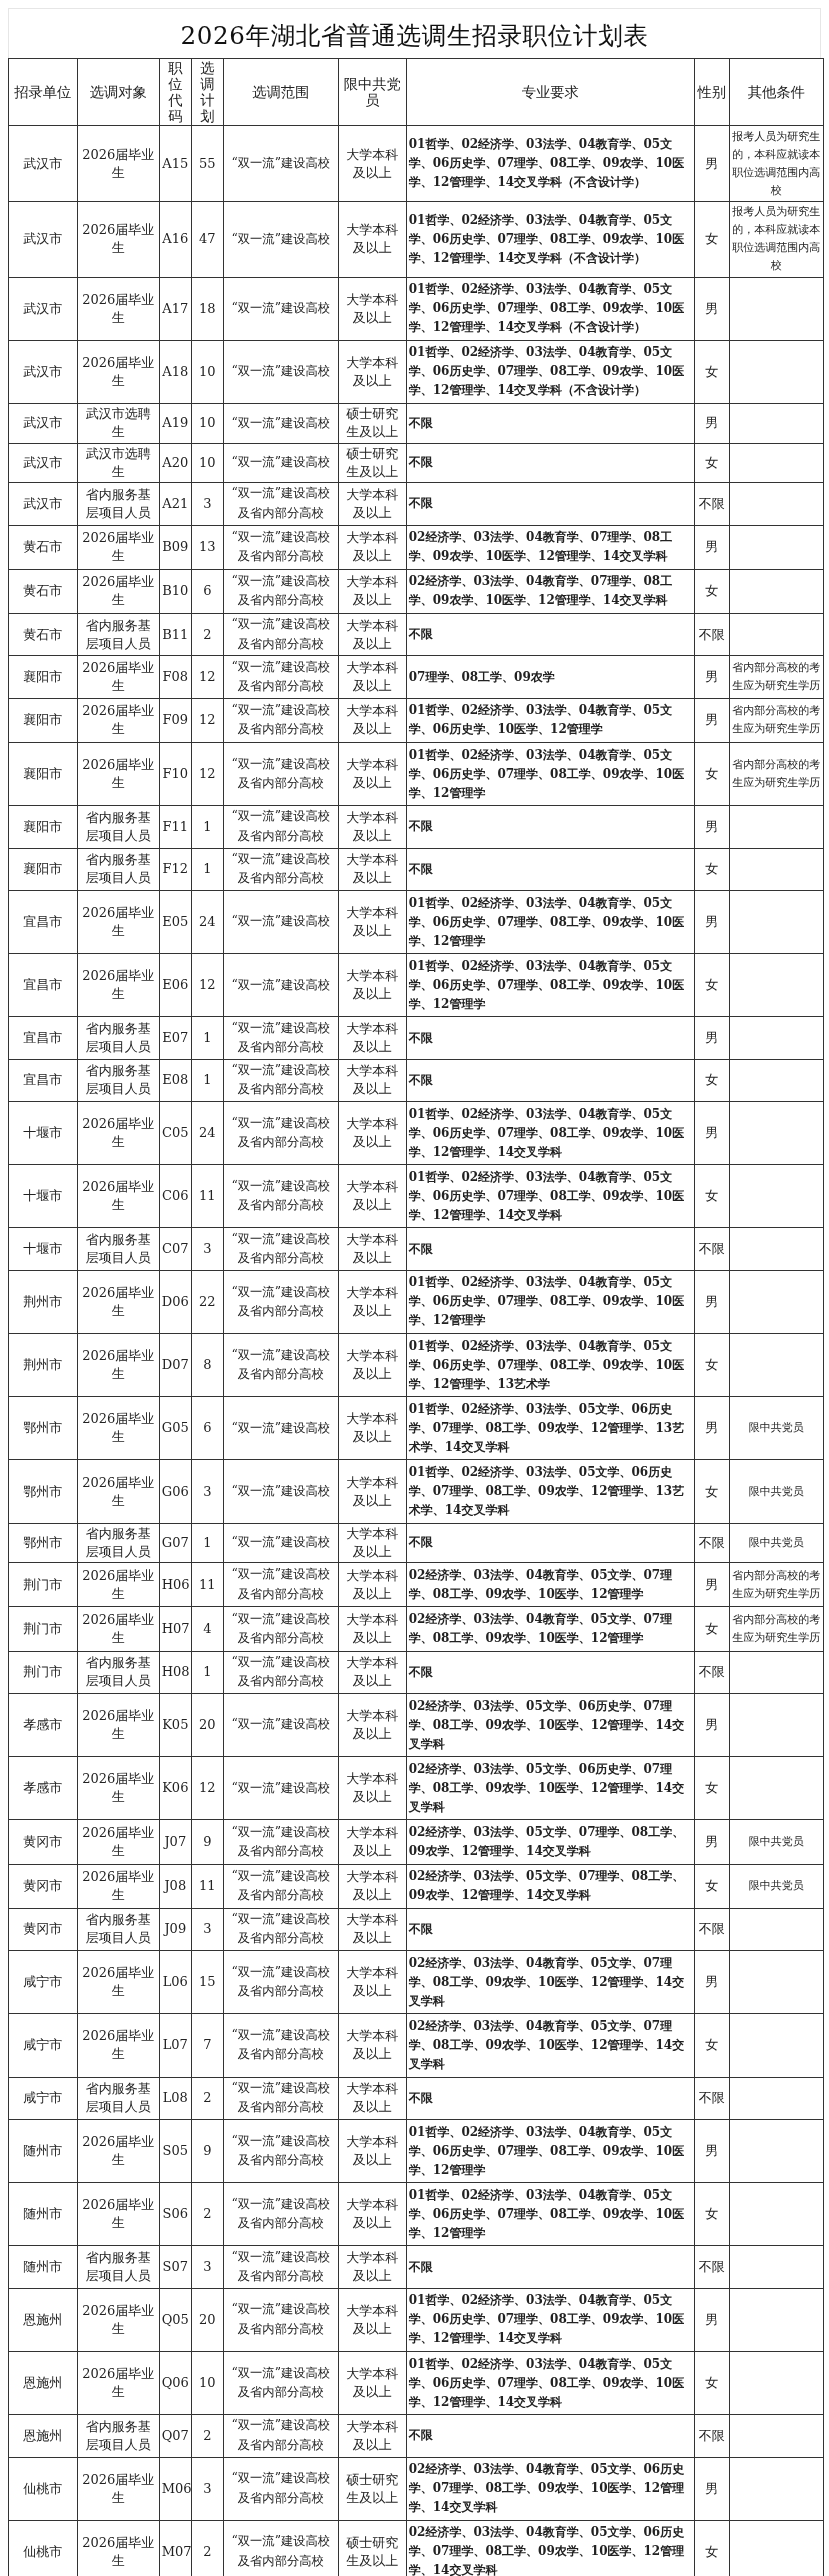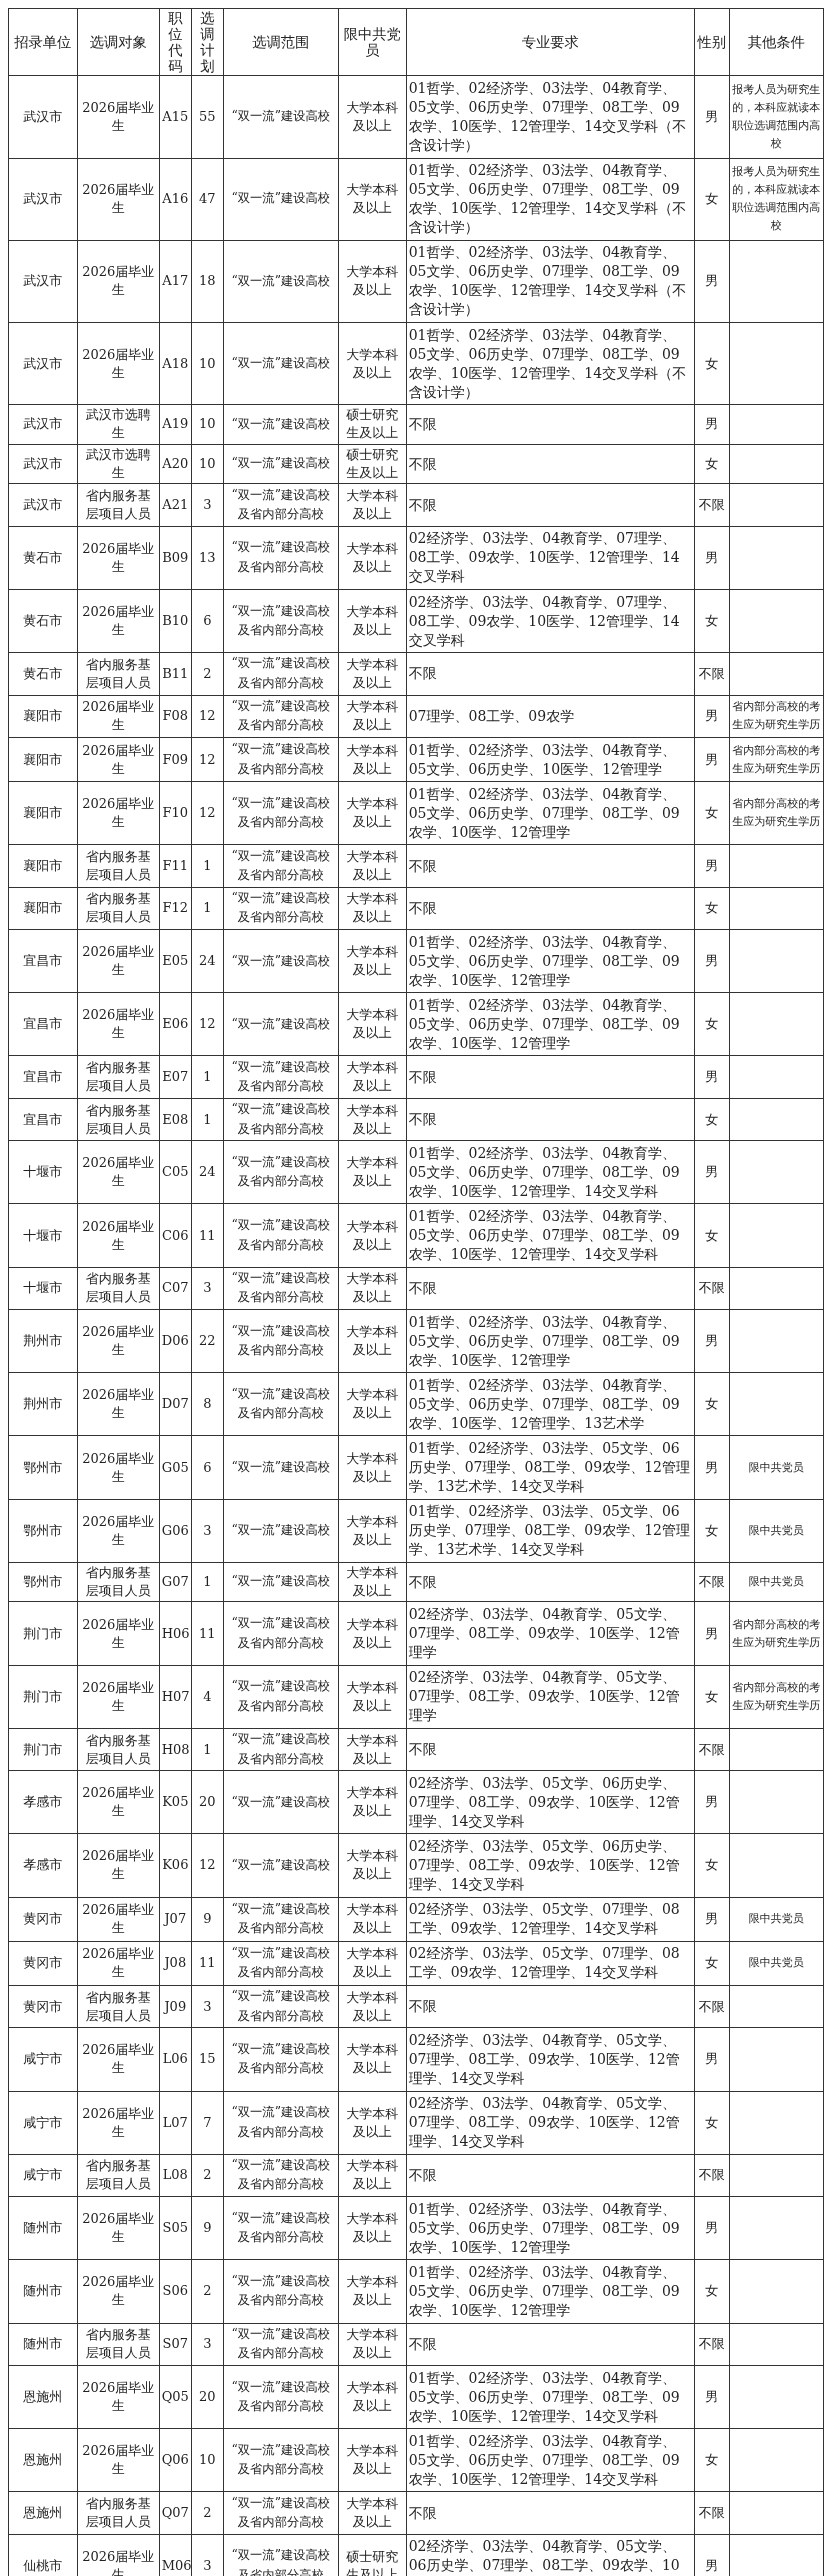--- a/index.html
+++ b/index.html
@@ -6,29 +6,32 @@
   body{width:829px;font-family:"DejaVu Serif","Liberation Serif",serif;color:#222;}
   .page{position:relative;width:829px;padding-top:7.8px;padding-bottom:9px;}
   .frame{margin:0 7.8px;border:0.6px solid #e6e6e6;border-bottom:none;}
   .title{height:49px;line-height:54px;text-align:center;font-size:24.6px;color:#111;letter-spacing:0.6px;}
   table{border-collapse:collapse;width:814px;margin-left:7.8px;table-layout:fixed;font-size:13px;}
   th,td{border:1px solid #333;padding:1.3px 1.9px;vertical-align:middle;}
   th{font-weight:normal;height:31px;line-height:16px;font-size:14.3px;text-align:center;font-family:Liberation Serif, serif;}
   td{line-height:18px;}
   td.c{text-align:center;}
   td.l{text-align:left;}
-  td.major{font-size:14px;line-height:19px;padding:2.6px 1.9px;}
+  td.major{font-size:12px;line-height:19px;padding:2.6px 1.9px;font-weight:bold;}
   td.other{font-size:11px;line-height:18px;text-align:center;}
   td.scope{font-size:12.3px;line-height:19.4px;margin-left:41px;}
   tr{height:38px;}
 </style>
 </head>
 <body>
 
 <div class="page">
+  <div class="frame">
+    <div class="title">2026年湖北省普通选调生招录职位计划表</div>
+  </div>
   <table>
     <colgroup>
       <col style="width:69px">
         <col style="width:82px">
         <col style="width:32px">
         <col style="width:32px">
       <col style="width:115px">
         <col style="width:68px">
         <col style="width:288px">
         <col style="width:35px">

